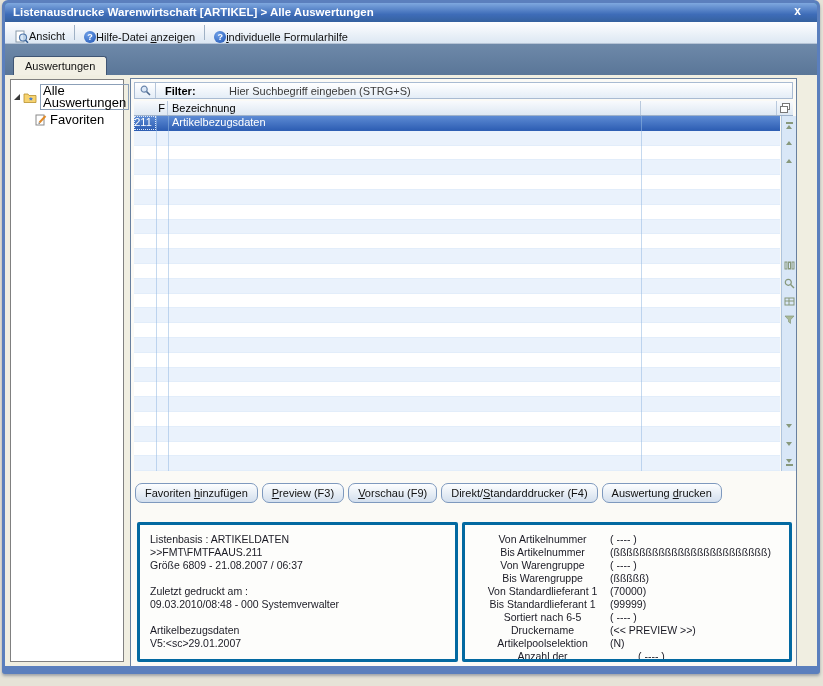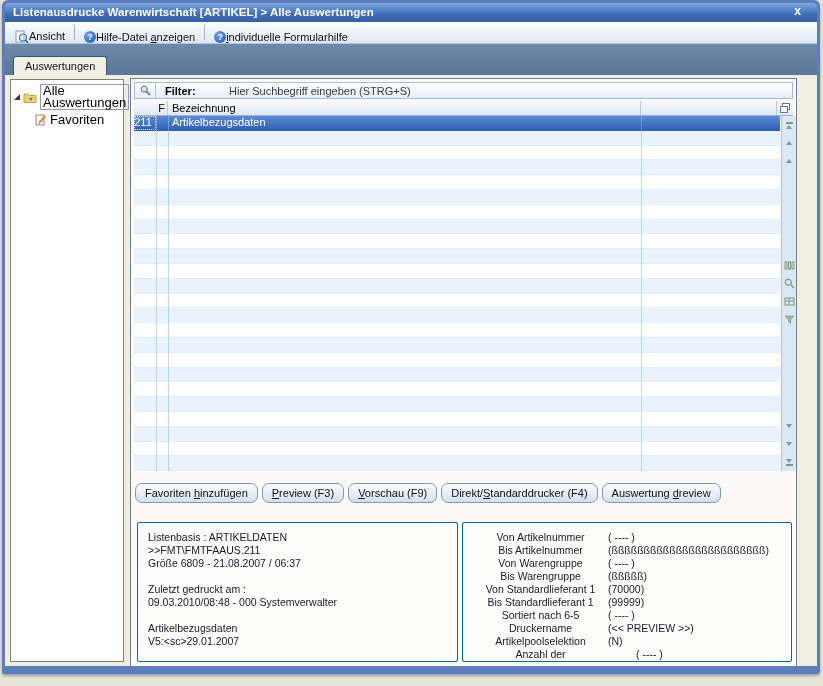--- a/index.html
+++ b/index.html
@@ -102,21 +102,21 @@
 
   
   .btnrow { position:absolute; left:4px; top:404px; display:flex; gap:4px; }
   .abtn { font-family:inherit; font-size:11px; color:#111; padding:3px 9px;
           border:1px solid #7E99BE; border-radius:7px;
           background:linear-gradient(#FDFEFF,#E6EDF5 55%,#D3DFEE); }
   .accel { text-decoration:underline; }
 
   
   .infobox { position:absolute; top:443px; height:140px; background:#FDFDFB;
-             border:1px solid #0369a1; border-radius:2px; box-sizing:border-box;
+             border:3px solid #0369a1; border-radius:2px; box-sizing:border-box;
              padding:8px 10px; font-size:10.5px; line-height:13px; color:#1A1A24; overflow:hidden; }
   .infobox.left { left:6px; width:321px; }
   .infobox.right { left:331px; width:330px; }
   .info-line { min-height:13px; white-space:pre; }
   .ir-row { display:flex; }
   .ir-lbl { width:135px; flex-shrink:0;text-align:center; }
   .ir-val { flex:1; white-space:pre; }
   .ir-row:last-child .ir-val { padding-left:28px; }
 
   svg { display:block; }
@@ -270,21 +270,21 @@
               <span class="tri down"></span>
               <span class="hbar"></span>
             </span>
         </div>
 
         <div class="btnrow">
           <button class="abtn"><span>Favoriten </span><span class="accel">h</span><span>inzufügen</span></button>
           <button class="abtn"><span></span><span class="accel">P</span><span>review (F3)</span></button>
           <button class="abtn"><span></span><span class="accel">V</span><span>orschau (F9)</span></button>
           <button class="abtn"><span>Direkt/</span><span class="accel">S</span><span>tandarddrucker (F4)</span></button>
-          <button class="abtn"><span>Auswertung </span><span class="accel">d</span><span>review</span></button>
+          <button class="abtn"><span>Auswertung </span><span class="accel">d</span><span>rucken</span></button>
         </div>
 
         <div class="infobox left">
 
         <div class="info-line">Listenbasis : ARTIKELDATEN</div>
             <div class="info-line">&gt;&gt;FMT\FMTFAAUS.211</div>
             <div class="info-line">Größe 6809 - 21.08.2007 / 06:37</div>
             <div class="info-line"></div>
             <div class="info-line">Zuletzt gedruckt am :</div>
             <div class="info-line">09.03.2010/08:48 - 000 Systemverwalter</div>

